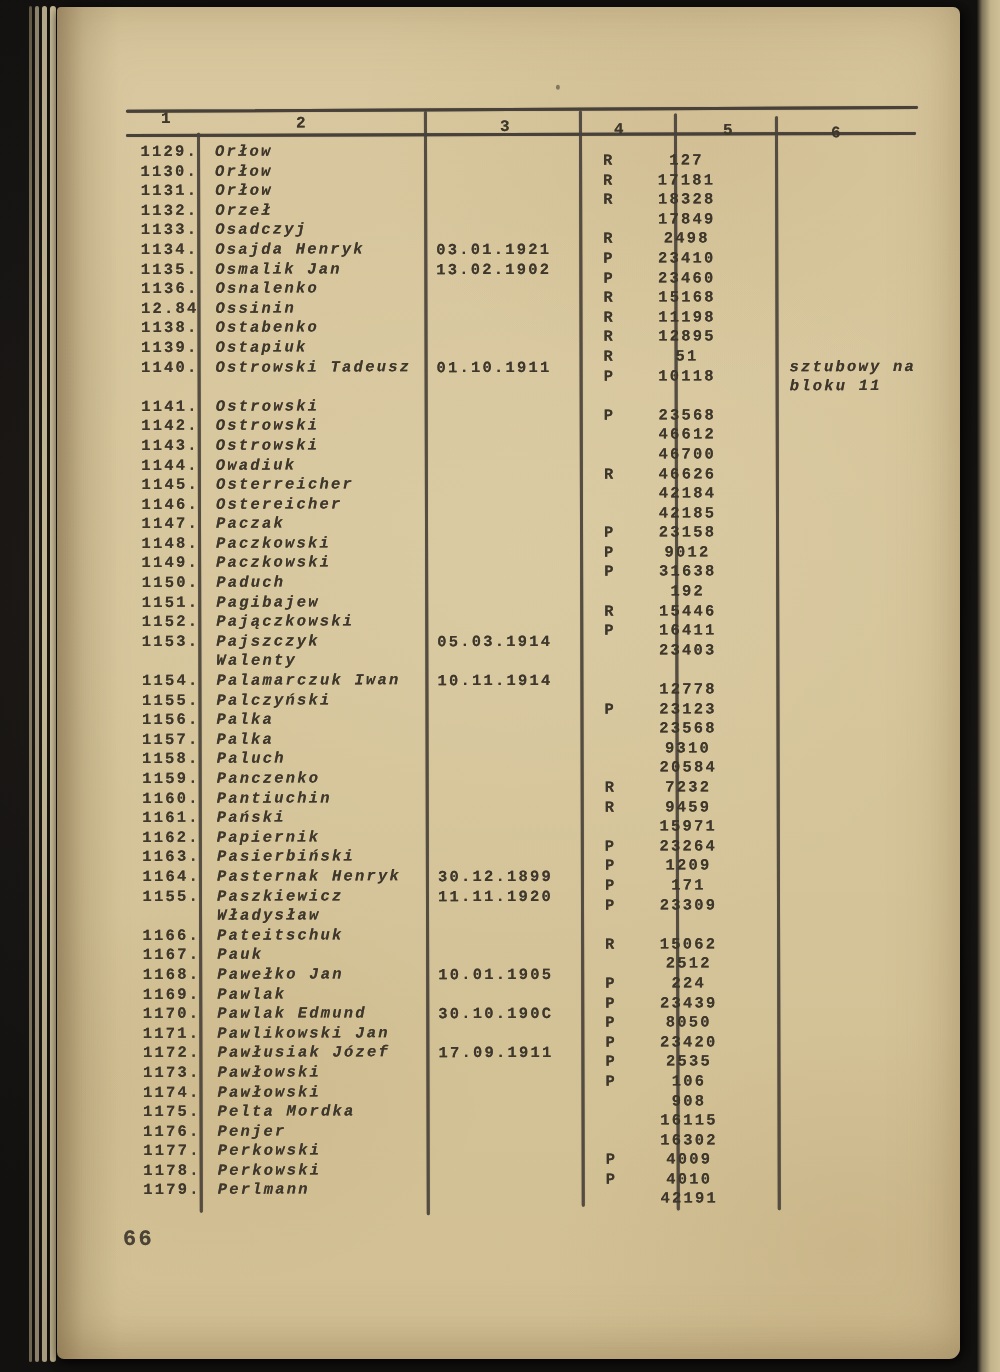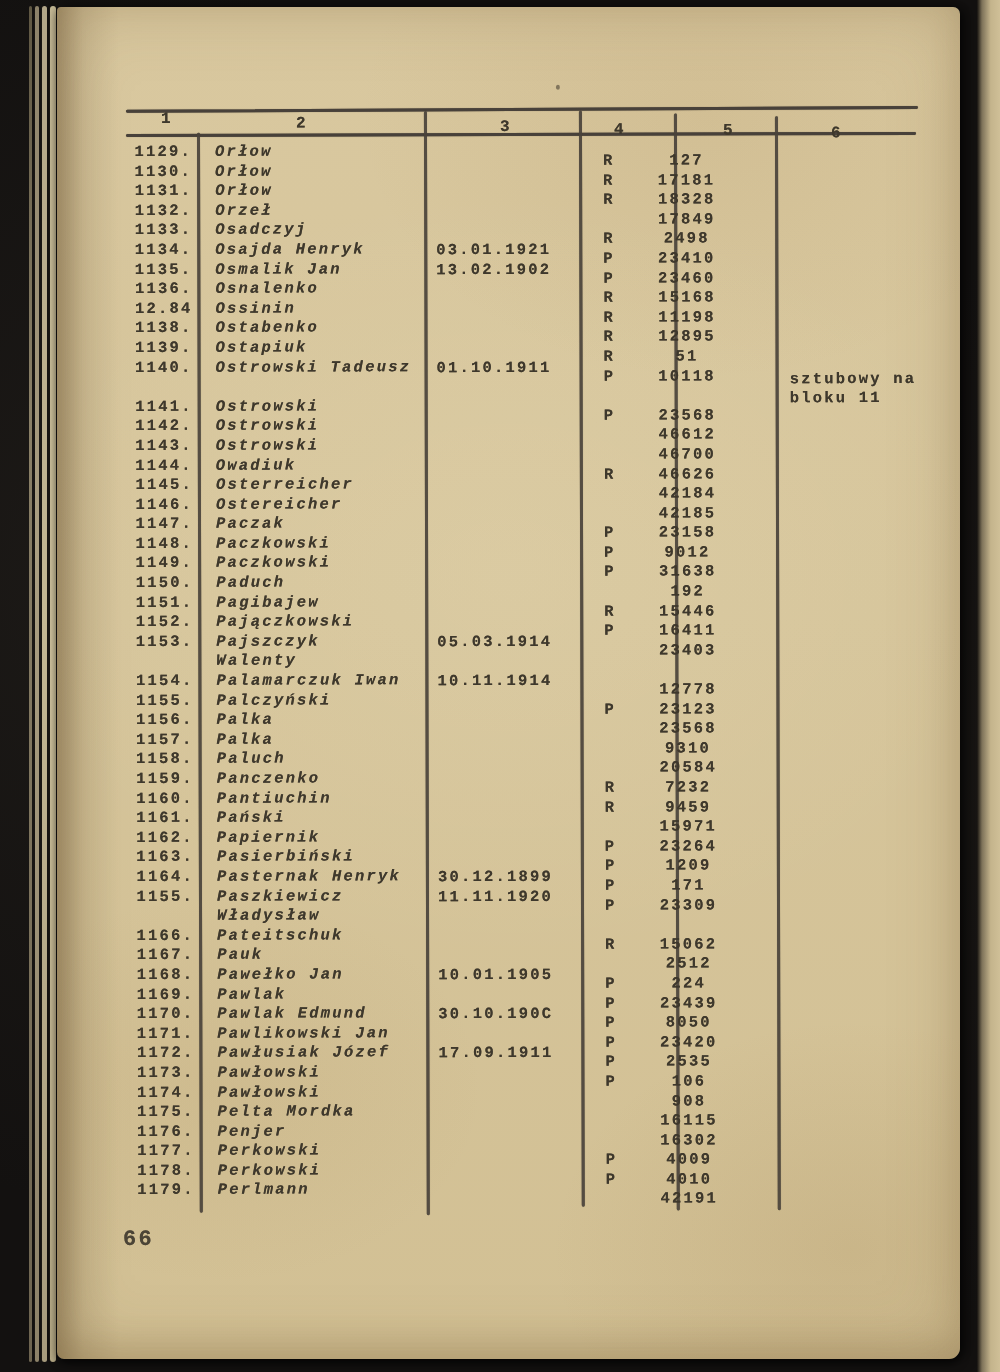--- a/index.html
+++ b/index.html
@@ -55,26 +55,26 @@
   .hdr1{left:161px;top:110px;} .hdr2{left:296px;top:115px;} .hdr3{left:500px;top:119px;}
   .hdr4{left:614px;top:122px;} .hdr5{left:723px;top:123px;} .hdr6{left:831px;top:126px;}
 
   .rows{position:absolute;left:0;top:143px;width:1000px;}
   .row{position:relative;height:19.6px;}
   .cell{
     position:absolute;top:0;white-space:pre;
     font-size:15.5px;font-weight:700;letter-spacing:2.2px;
     color:#3e382c;text-shadow:0 0 .6px rgba(62,54,42,.72);
   }
-  .c-no{left:126px;width:66px;text-align:right;}
+  .c-no{left:132px;width:66px;text-align:right;}
   .c-name{left:215px;font-style:italic;}
   .c-date{left:436px;top:1px;}
   .c-mark{left:603px;top:10px;}
   .c-num{left:626px;width:121px;text-align:center;top:10px;}
-  .c-note{left:789px;top:13px;}
+  .c-note{left:789px;top:1px;font-style:italic;}
 
   .pagenum{position:absolute;left:120px;top:1227px;font-size:22px;font-weight:700;letter-spacing:2.5px;color:#4b4436;text-shadow:0 0 .6px rgba(70,62,48,.6);}
   .speck{position:absolute;left:556px;top:86px;width:4px;height:5px;border-radius:50%;background:rgba(62,55,44,.55);}
 </style>
 </head>
 <body>
 
 <div class="scene">
 
   <div>

